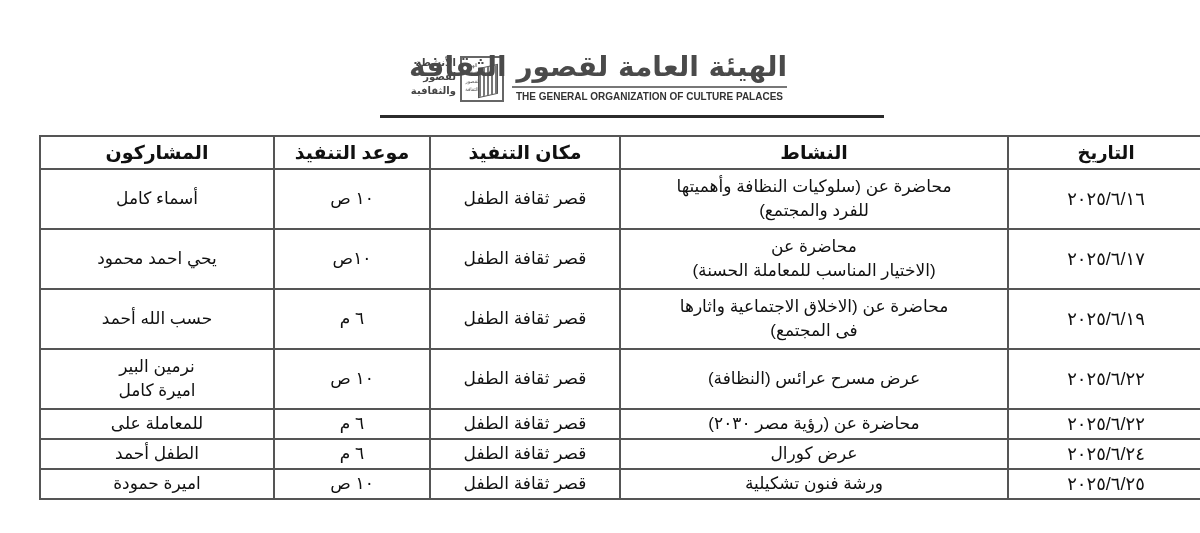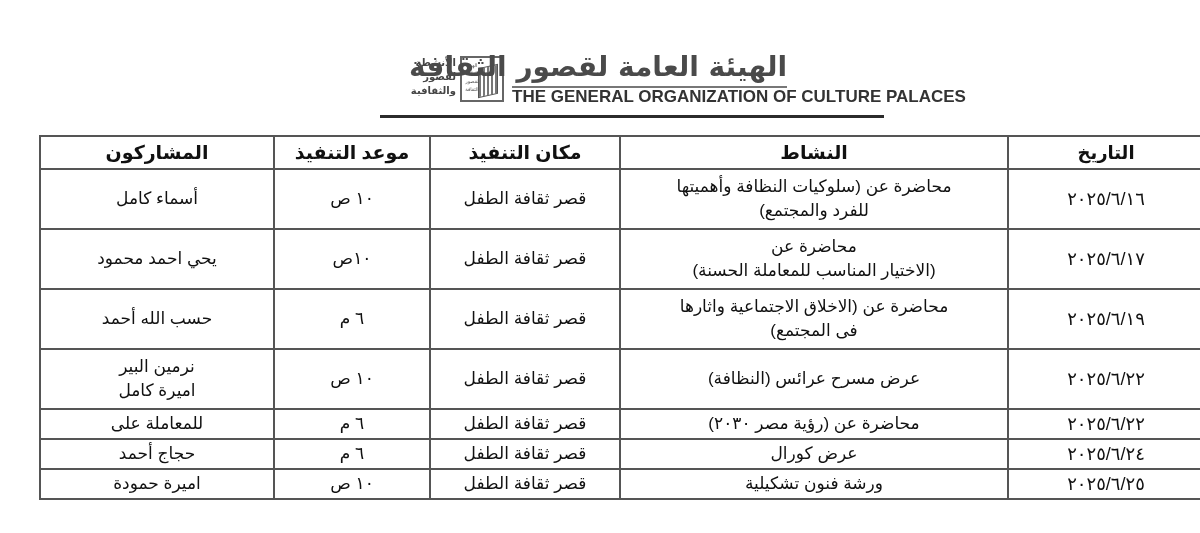--- a/index.html
+++ b/index.html
@@ -25,21 +25,21 @@
     border:1.5px solid #555; background:repeating-linear-gradient(90deg,#777 0 2px,#fff 2px 4px);
     transform:skewY(-12deg);
   }
   .org-ar {
     position:absolute; left:512px; top:38px; width:275px; direction:rtl; text-align:right;
     font-size:28px; line-height:34px; color:#4a4a4a; font-weight:bold; letter-spacing:-0.5px; white-space:nowrap;
   }
   .org-sep { position:absolute; left:512px; top:74px; width:275px; height:2px; background:#777; }
   .org-en {
     position:absolute; left:512px; top:78px; width:275px; text-align:center;
-    font-family:"Liberation Sans", sans-serif; font-size:17px; line-height:14px; color:#333; font-weight:bold; white-space:nowrap;
+    font-family:"Liberation Sans", sans-serif; font-size:10px; line-height:14px; color:#333; font-weight:bold; white-space:nowrap;
   }
   .head-rule { position:absolute; left:380px; top:103px; width:504px; height:3px; background:#2b2b2b; }
 
   table.schedule {
     position:absolute; left:39px; top:135px; width:1124px; border-collapse:collapse; table-layout:fixed; direction:rtl;
     font-family:"Liberation Sans", "DejaVu Sans", sans-serif;
   }
   table.schedule th, table.schedule td {
     border:2px solid #555; text-align:center; vertical-align:middle; padding:0 4px; color:#111;
   }
@@ -129,21 +129,21 @@
       <td>محاضرة عن (رؤية مصر ٢٠٣٠)</td>
       <td>قصر ثقافة الطفل</td>
       <td>٦ م</td>
       <td>للمعاملة على</td>
     </tr>
     <tr class="r-short">
       <td class="c-date">٢٠٢٥/٦/٢٤</td>
       <td>عرض كورال</td>
       <td>قصر ثقافة الطفل</td>
       <td>٦ م</td>
-      <td>حجاج أحمد</td>
+      <td>الطفل أحمد</td>
     </tr>
     <tr class="r-short">
       <td class="c-date">٢٠٢٥/٦/٢٥</td>
       <td>ورشة فنون تشكيلية</td>
       <td>قصر ثقافة الطفل</td>
       <td>١٠ ص</td>
       <td>اميرة حمودة</td>
     </tr>
   </tbody>
 </table>

